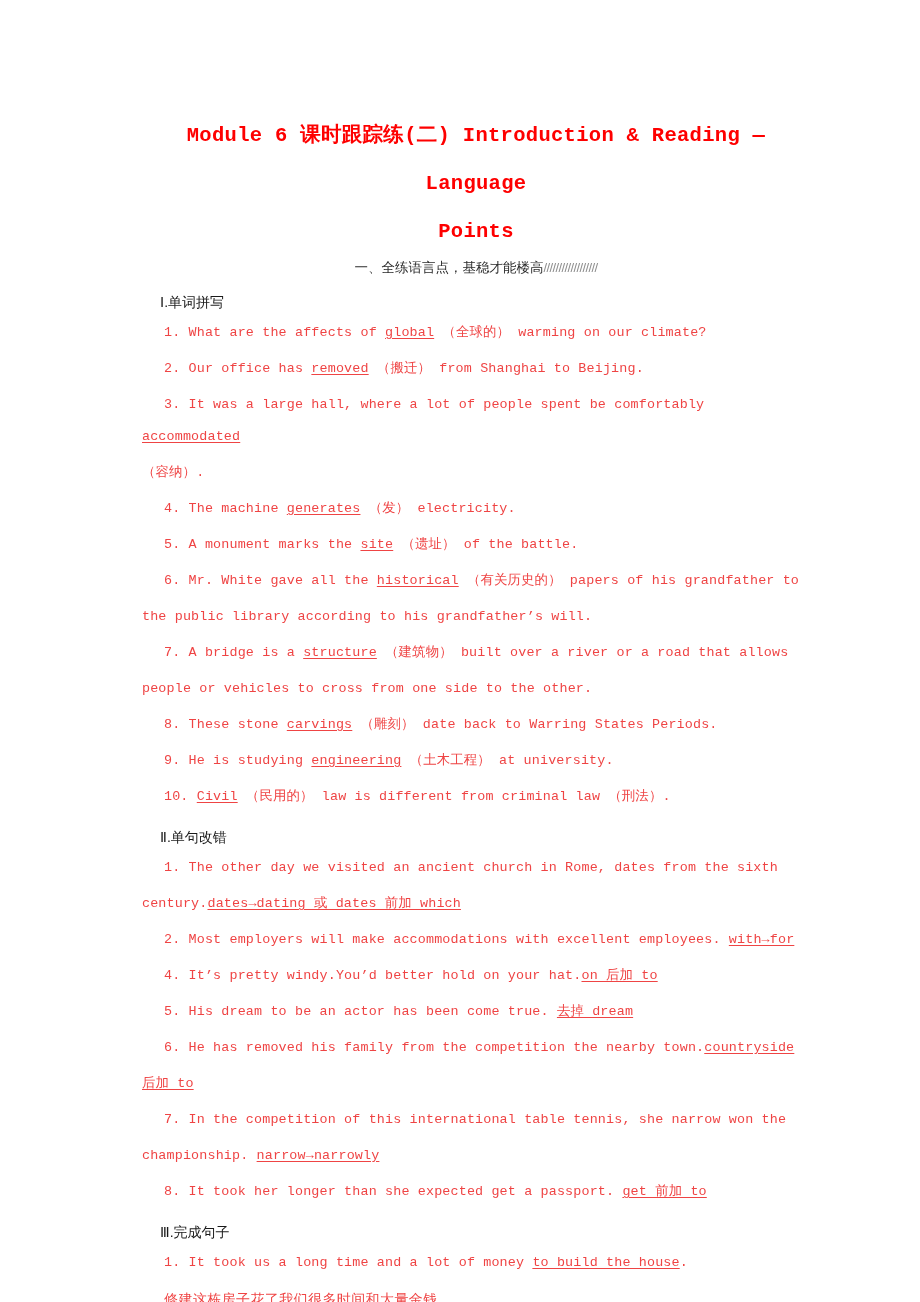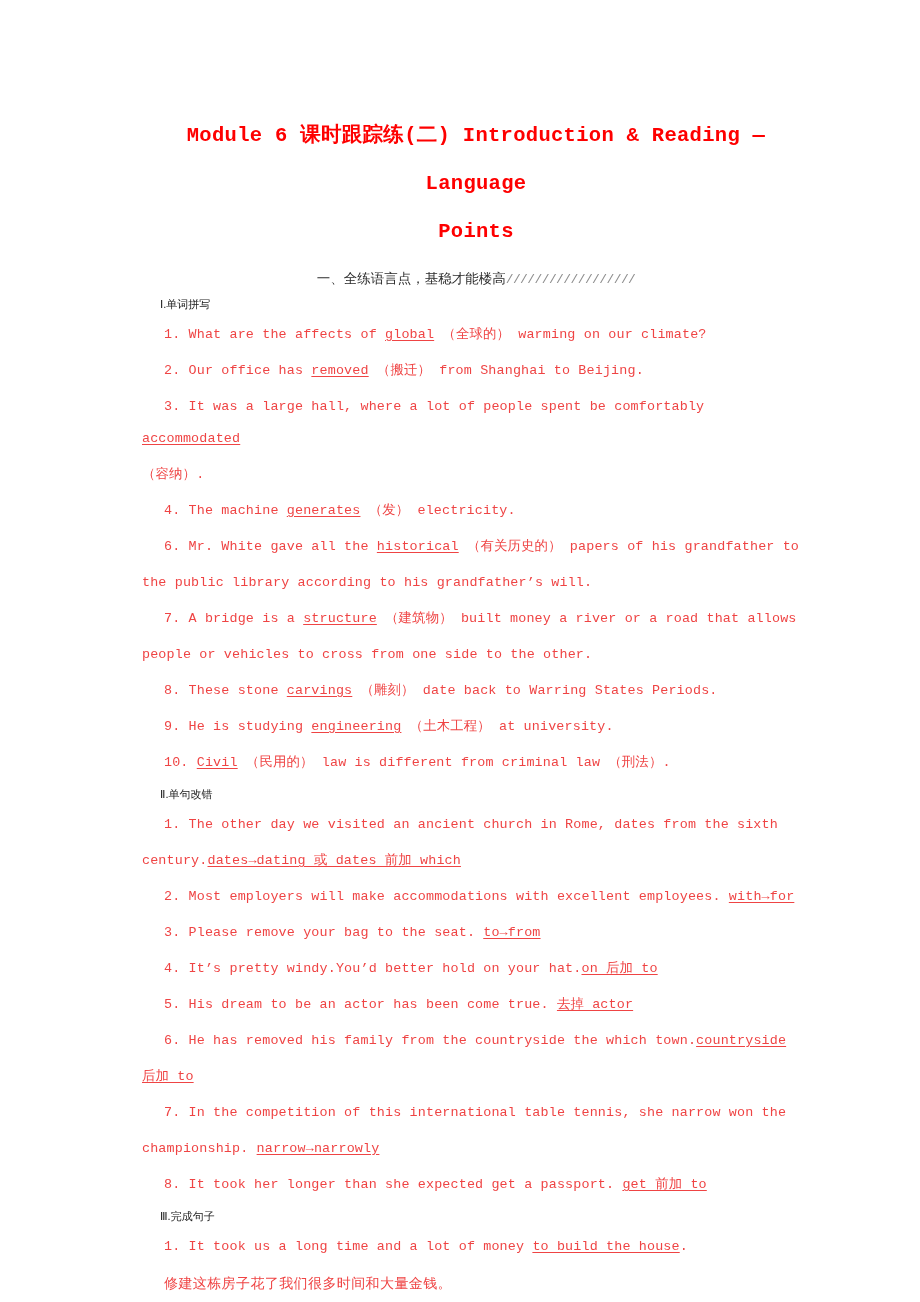--- a/index.html
+++ b/index.html
@@ -39,39 +39,39 @@
     margin-top: 112px;
     white-space: normal;
   }
   .doc-title .line2 {
     display: block;
   }
 
   
   .section-banner {
     text-align: center;
-    font-family: Liberation Mono, monospace;
+    font-family: Liberation Sans, sans-serif;
     font-size: 13.5px;
     color: #2b2b2b;
-    margin-top: 14px;
+    margin-top: 2px;
     line-height: 20px;
     white-space: nowrap;
   }
   .section-banner .slashes {
     color: #8d8d8d;
     letter-spacing: -0.6px;
     font-size: 13px;
   }
 
   
   .part-heading {
     font-family: "Liberation Sans", "DejaVu Sans", sans-serif;
-    font-size: 11px;
+    font-size: 14px;
     color: #1a1a1a;
-    margin-top: 3px;
+    margin-top: 13px;
     padding-left: 22px;
     line-height: 22px;
   }
 
   
   .q {
     font-size: 13.4px;
     line-height: 32px;
     text-align: justify;
     text-justify: inter-character;
@@ -109,38 +109,38 @@
       <span>一、全练语言点，基稳才能楼高</span><span class="slashes">//////////////////</span>
     </div>
 
     <div class="part-heading">Ⅰ.单词拼写</div>
     <div id="part1-items">
         <p class="q no-just"><span>1. </span><span>What are the affects of </span><span class="ans">global</span><span> （全球的） warming on our climate?</span></p>
         <p class="q no-just"><span>2. </span><span>Our office has </span><span class="ans">removed</span><span> （搬迁） from Shanghai to Beijing.</span></p>
         <p class="q no-just"><span>3. </span><span>It was a large hall, where a lot of people spent be comfortably </span><span class="ans">accommodated</span></p>
         <p class="q no-just" style="text-indent: 0px;"><span>（容纳）.</span></p>
         <p class="q no-just"><span>4. </span><span>The machine </span><span class="ans">generates</span><span> （发） electricity.</span></p>
+        <p class="q no-just"><span>5. </span><span>A monument marks the </span><span class="ans">site</span><span> （遗址） of the battle.</span></p>
         <p class="q"><span>6. </span><span>Mr. White gave all the </span><span class="ans">historical</span><span> （有关历史的） papers of his grandfather to</span></p>
         <p class="q no-just" style="text-indent: 0px;"><span>the public library according to his grandfather’s will.</span></p>
-        <p class="q"><span>7. </span><span>A bridge is a </span><span class="ans">structure</span><span> （建筑物） built money a river or a road that allows</span></p>
+        <p class="q"><span>7. </span><span>A bridge is a </span><span class="ans">structure</span><span> （建筑物） built over a river or a road that allows</span></p>
         <p class="q no-just" style="text-indent: 0px;"><span>people or vehicles to cross from one side to the other.</span></p>
         <p class="q no-just"><span>8. </span><span>These stone </span><span class="ans">carvings</span><span> （雕刻） date back to Warring States Periods.</span></p>
         <p class="q no-just"><span>9. </span><span>He is studying </span><span class="ans">engineering</span><span> （土木工程） at university.</span></p>
         <p class="q no-just"><span>10. </span><span> </span><span class="ans">Civil</span><span> （民用的） law is different from criminal law （刑法）.</span></p>
       </div>
 
     <div class="part-heading">Ⅱ.单句改错</div>
     <div id="part2-items">
         <p class="q"><span>1. </span><span>The other day we visited an ancient church in Rome, dates from the sixth</span></p>
         <p class="q no-just" style="text-indent: 0px;"><span>century.</span><span class="ans">dates→dating 或 dates 前加 which</span></p>
         <p class="q no-just"><span>2. </span><span>Most employers will make accommodations with excellent employees. </span><span class="ans">with→for</span></p>
-        <p class="q no-just"><span>3. </span><span>Please remove your bag to the seat. </span><span class="ans">to→from</span></p>
         <p class="q no-just"><span>4. </span><span>It’s pretty windy.You’d better hold on your hat.</span><span class="ans">on 后加 to</span></p>
-        <p class="q no-just"><span>5. </span><span>His dream to be an actor has been come true. </span><span class="ans">去掉 actor</span></p>
-        <p class="q no-just"><span>6. </span><span>He has removed his family from the countryside the which town.</span><span class="ans">countryside</span></p>
+        <p class="q no-just"><span>5. </span><span>His dream to be an actor has been come true. </span><span class="ans">去掉 dream</span></p>
+        <p class="q no-just"><span>6. </span><span>He has removed his family from the competition the nearby town.</span><span class="ans">countryside</span></p>
         <p class="q no-just" style="text-indent: 0px;"><span class="ans">后加 to</span></p>
         <p class="q"><span>7. </span><span>In the competition of this international table tennis, she narrow won the</span></p>
         <p class="q no-just" style="text-indent: 0px;"><span>championship. </span><span class="ans">narrow→narrowly</span></p>
         <p class="q no-just"><span>8. </span><span>It took her longer than she expected get a passport. </span><span class="ans">get 前加 to</span></p>
       </div>
 
     <div class="part-heading">Ⅲ.完成句子</div>
     <div id="part3-items">
         <p class="q"><span>1. </span><span>It took us a long time and a lot of money </span><span class="ans">to build the house</span><span>.</span></p>
         <p class="q cn-line no-just" style="text-indent: 22px;"><span>修建这栋房子花了我们很多时间和大量金钱。</span></p>

